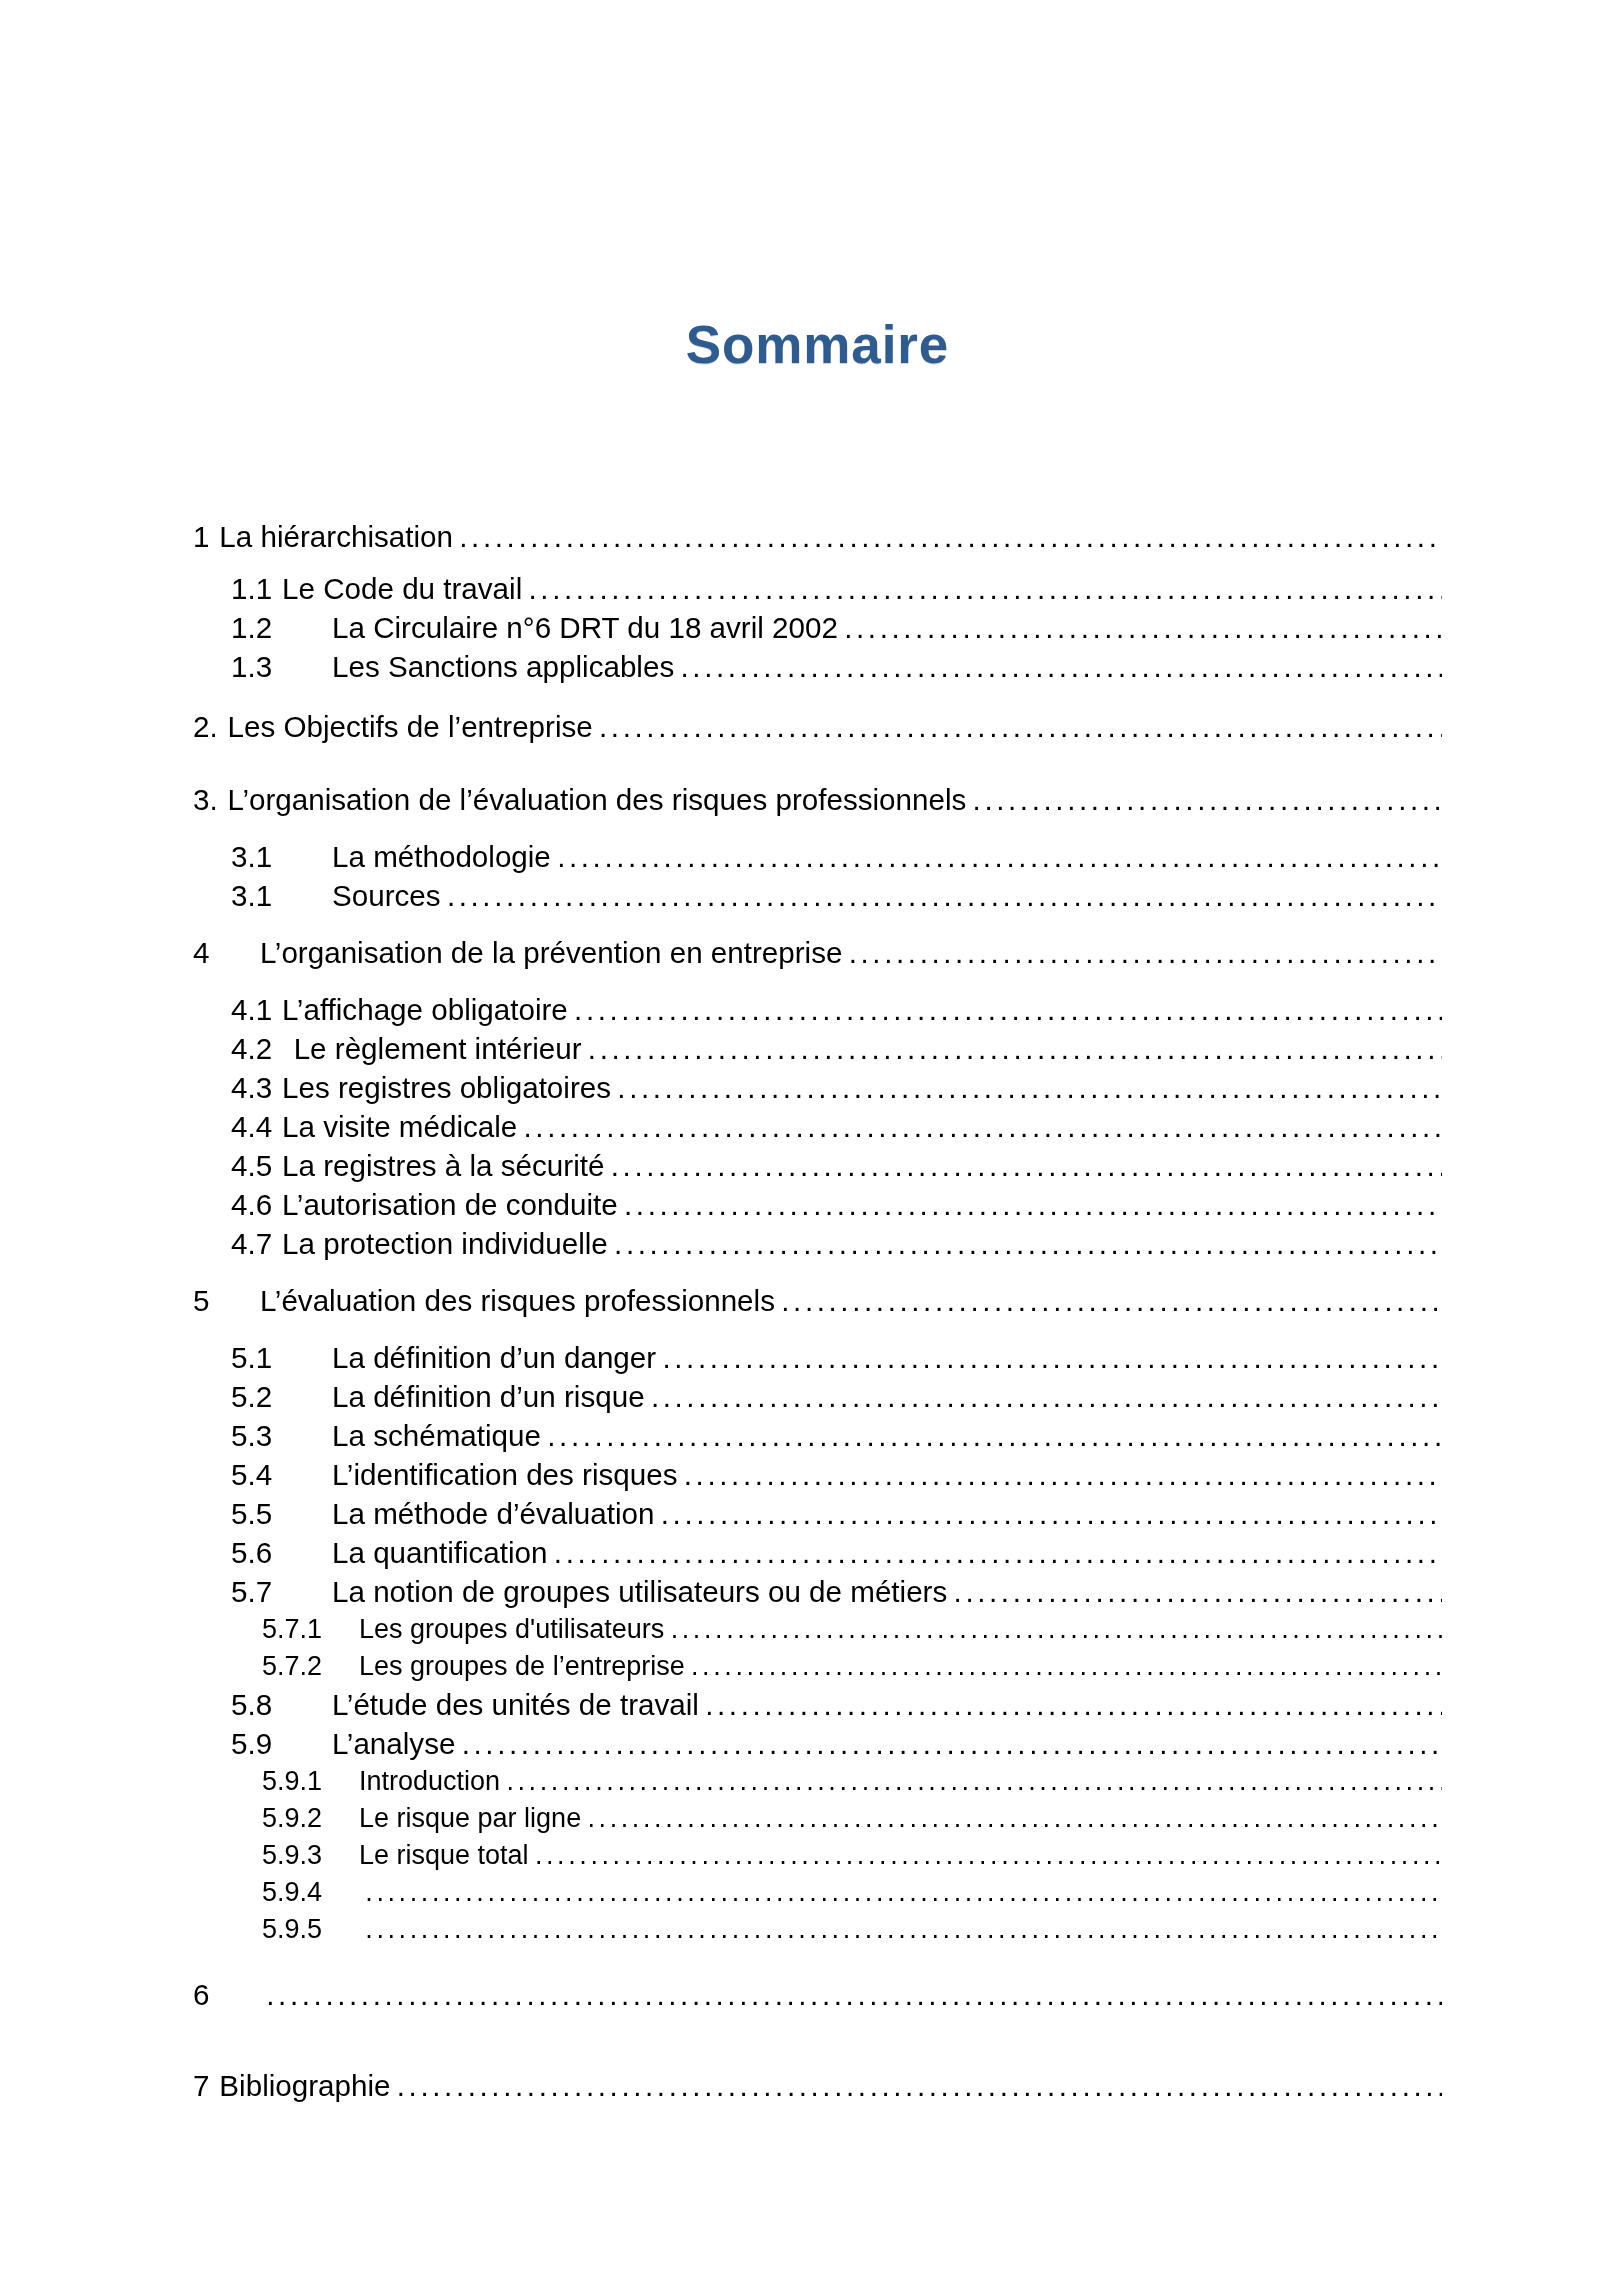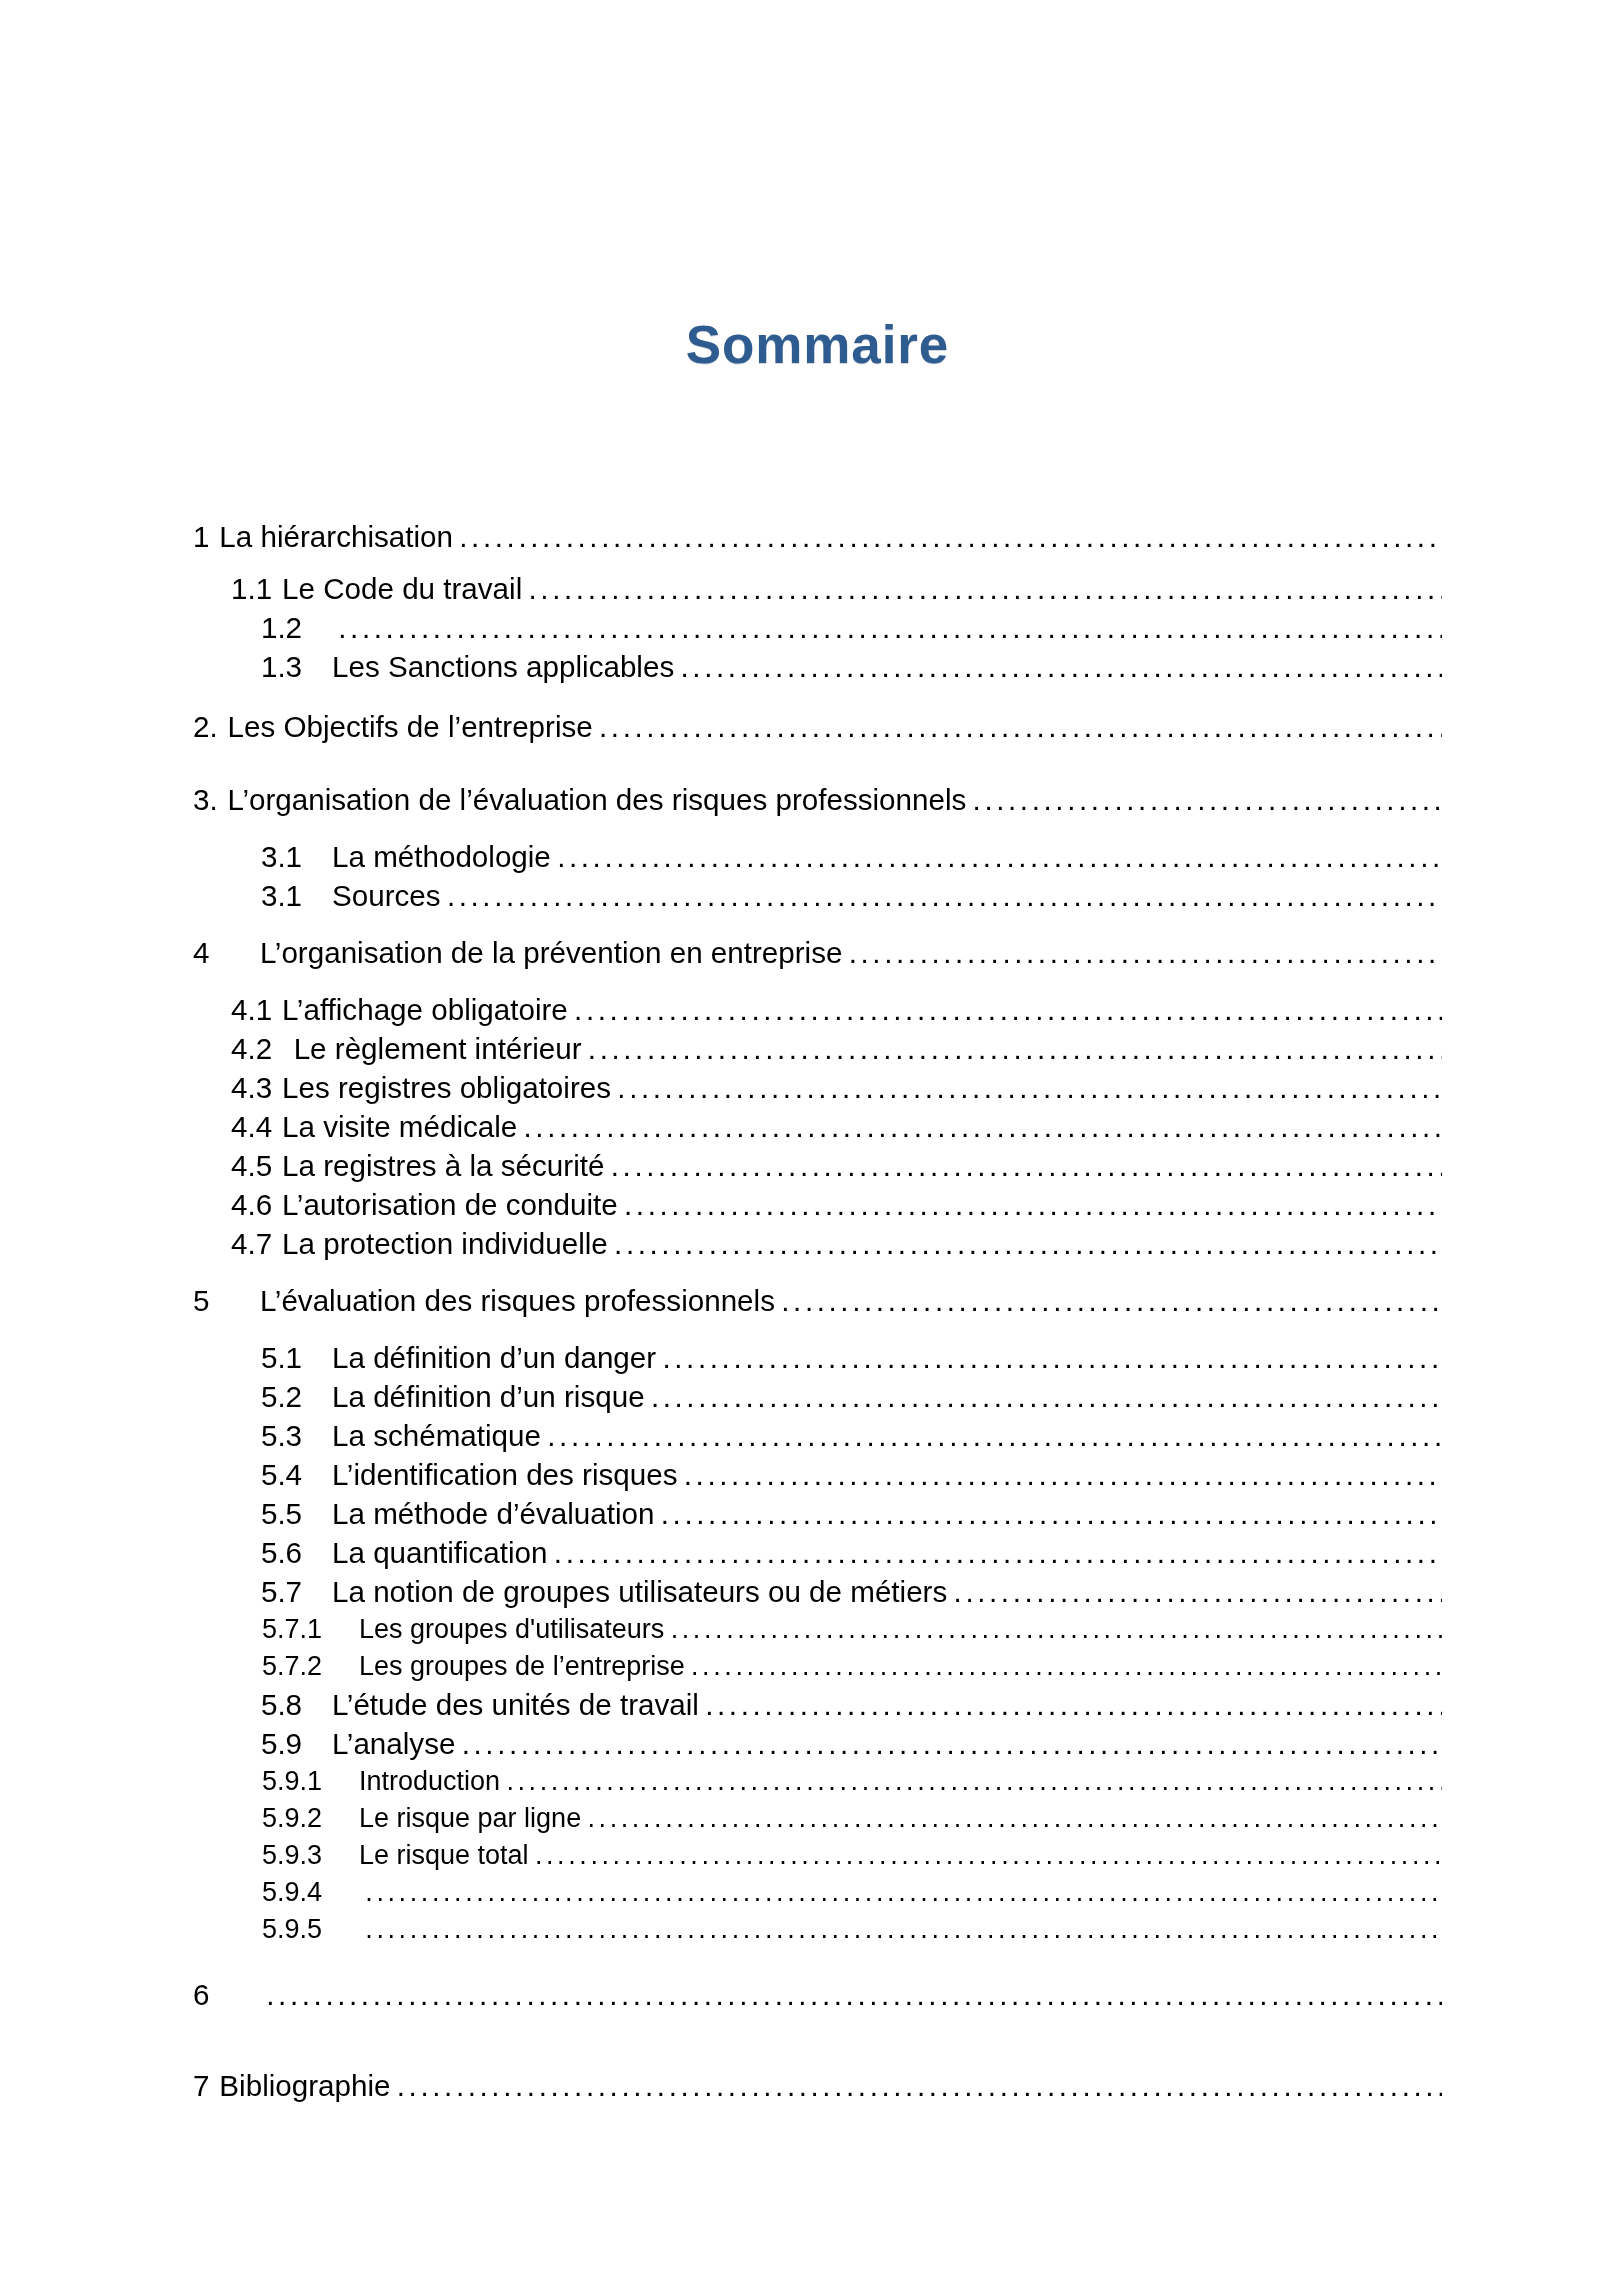--- a/index.html
+++ b/index.html
@@ -29,21 +29,21 @@
   }
   .toc { }
   .row {
     display: flex;
     align-items: baseline;
     height: 39px;
     font-size: 29.6px;
     line-height: 39px;
     white-space: pre;
   }
-  .row.lvl2 { padding-left: 38px; text-align: center; }
+  .row.lvl2 { padding-left: 38px; }
   .row.lvl3 { padding-left: 69px; font-size: 27px; height: 37px; line-height: 37px; }
   .num  { flex: none; }
   .label{ flex: none; }
   .gap-space  .num { margin-right: 9.9px; }
   .gap-space2 .num { margin-right: 21.5px; }
   .lvl1.gap-tab .num { width: 67px;  }
   .lvl2.gap-tab .num { width: 101px; }
   .lvl3.gap-tab .num { width: 97px; }
   .leader {
     flex: 1 1 auto;
@@ -86,21 +86,21 @@
   <div class="content">
     <h1 class="doc-title" style="color: rgb(46, 92, 145);">Sommaire</h1>
     <div class="toc">
         <div class="row lvl1 gap-space">
     <span class="num">1</span><span class="label">La hiérarchisation</span><span class="leader">............................................................................................................................................................................................................................</span>
   </div>
         <div class="row lvl2 gap-space sb-xs">
     <span class="num">1.1</span><span class="label">Le Code du travail</span><span class="leader">............................................................................................................................................................................................................................</span>
   </div>
         <div class="row lvl2 gap-tab">
-    <span class="num">1.2</span><span class="leader">............................................................................................................................................................................................................................</span>
+    <span class="num">1.2</span><span class="label">La Circulaire n°6 DRT du 18 avril 2002</span><span class="leader">............................................................................................................................................................................................................................</span>
   </div>
         <div class="row lvl2 gap-tab">
     <span class="num">1.3</span><span class="label">Les Sanctions applicables</span><span class="leader">............................................................................................................................................................................................................................</span>
   </div>
         <div class="row lvl1 gap-space sb-md">
     <span class="num">2.</span><span class="label">Les Objectifs de l’entreprise</span><span class="leader">............................................................................................................................................................................................................................</span>
   </div>
         <div class="row lvl1 gap-space sb-xl">
     <span class="num">3.</span><span class="label">L’organisation de l’évaluation des risques professionnels</span><span class="leader">............................................................................................................................................................................................................................</span>
   </div>

